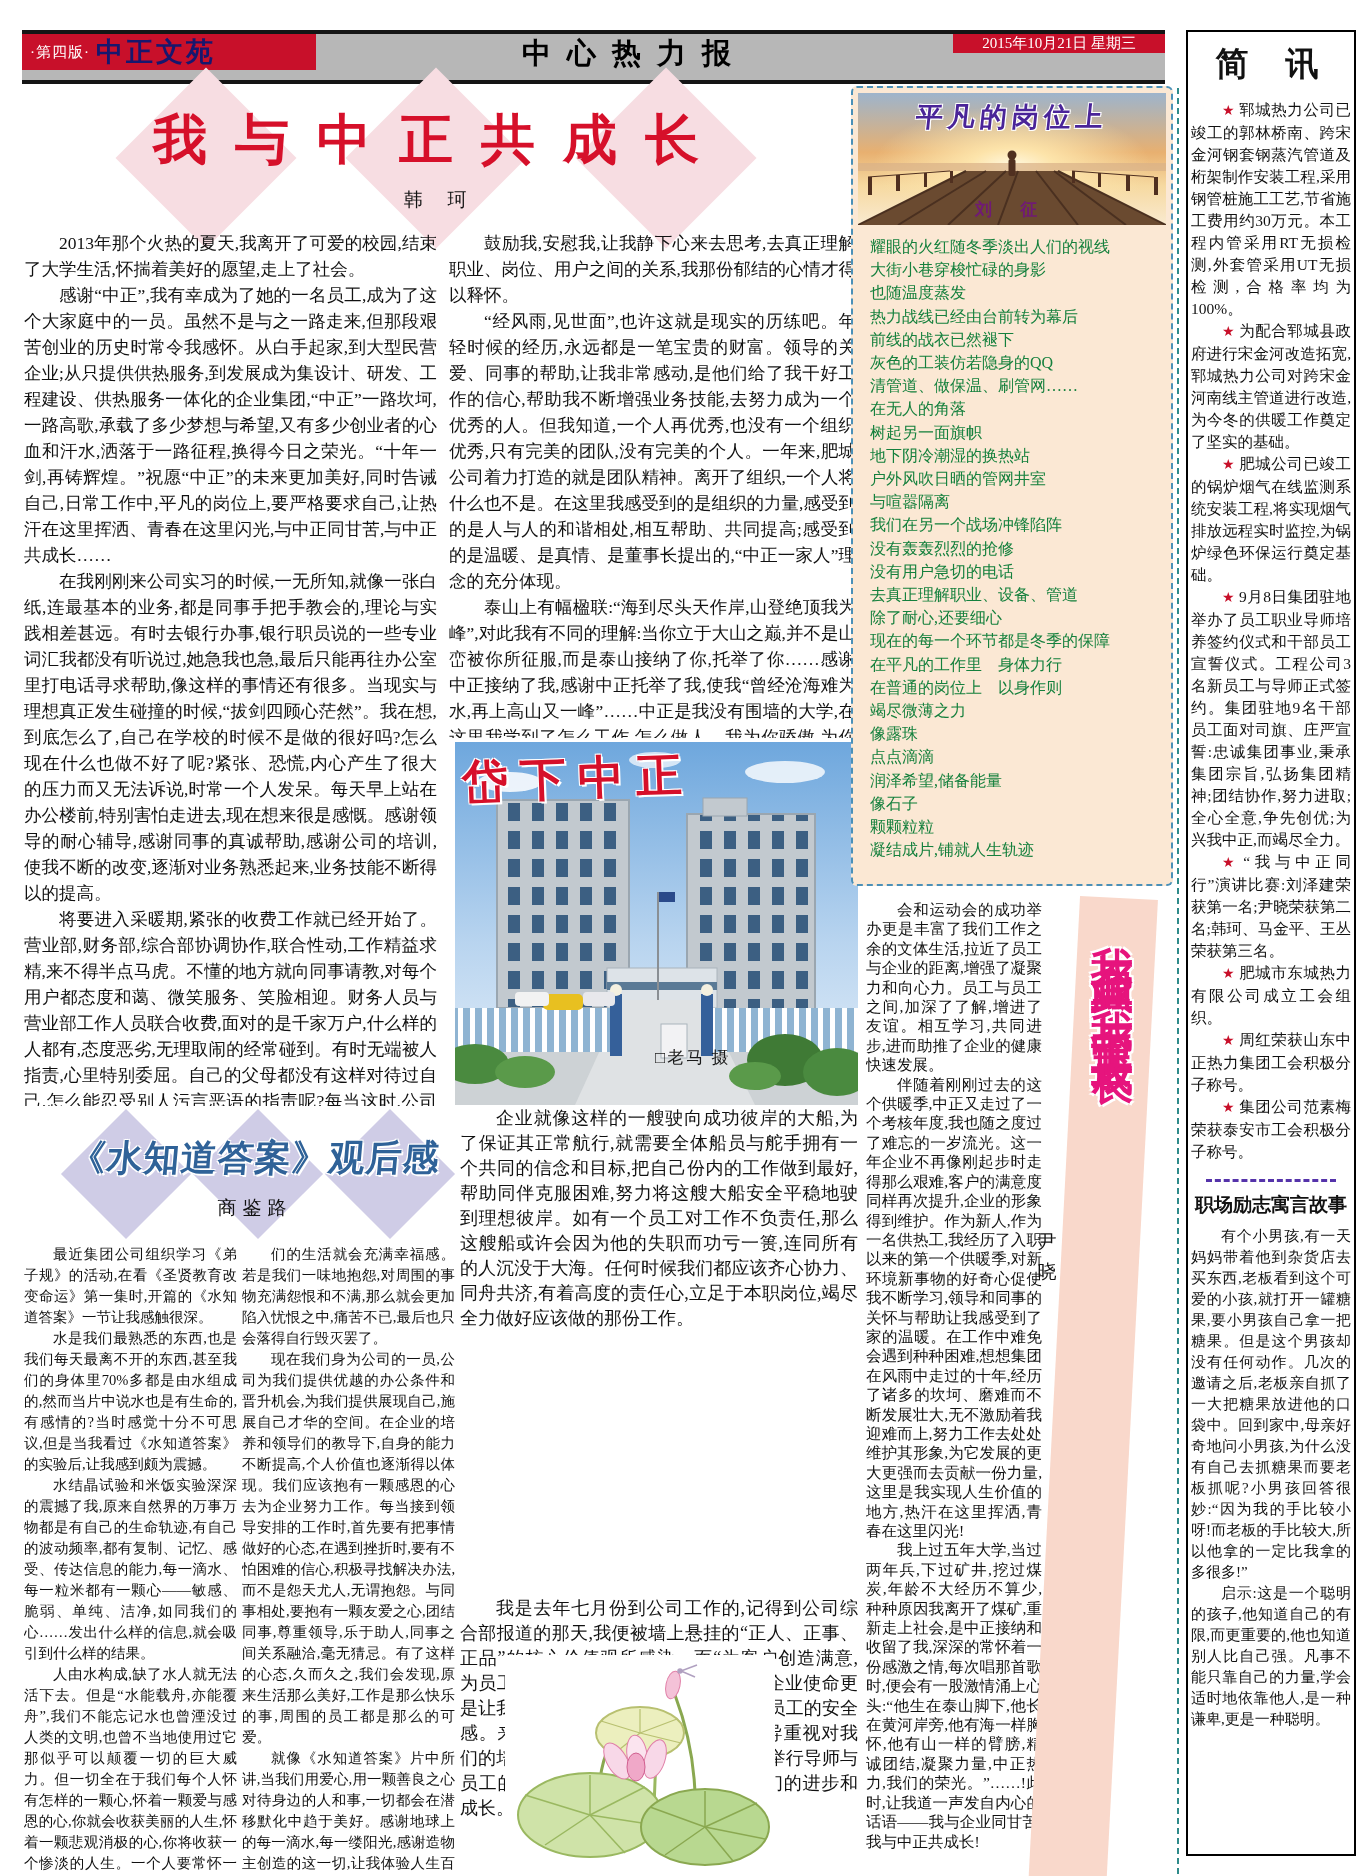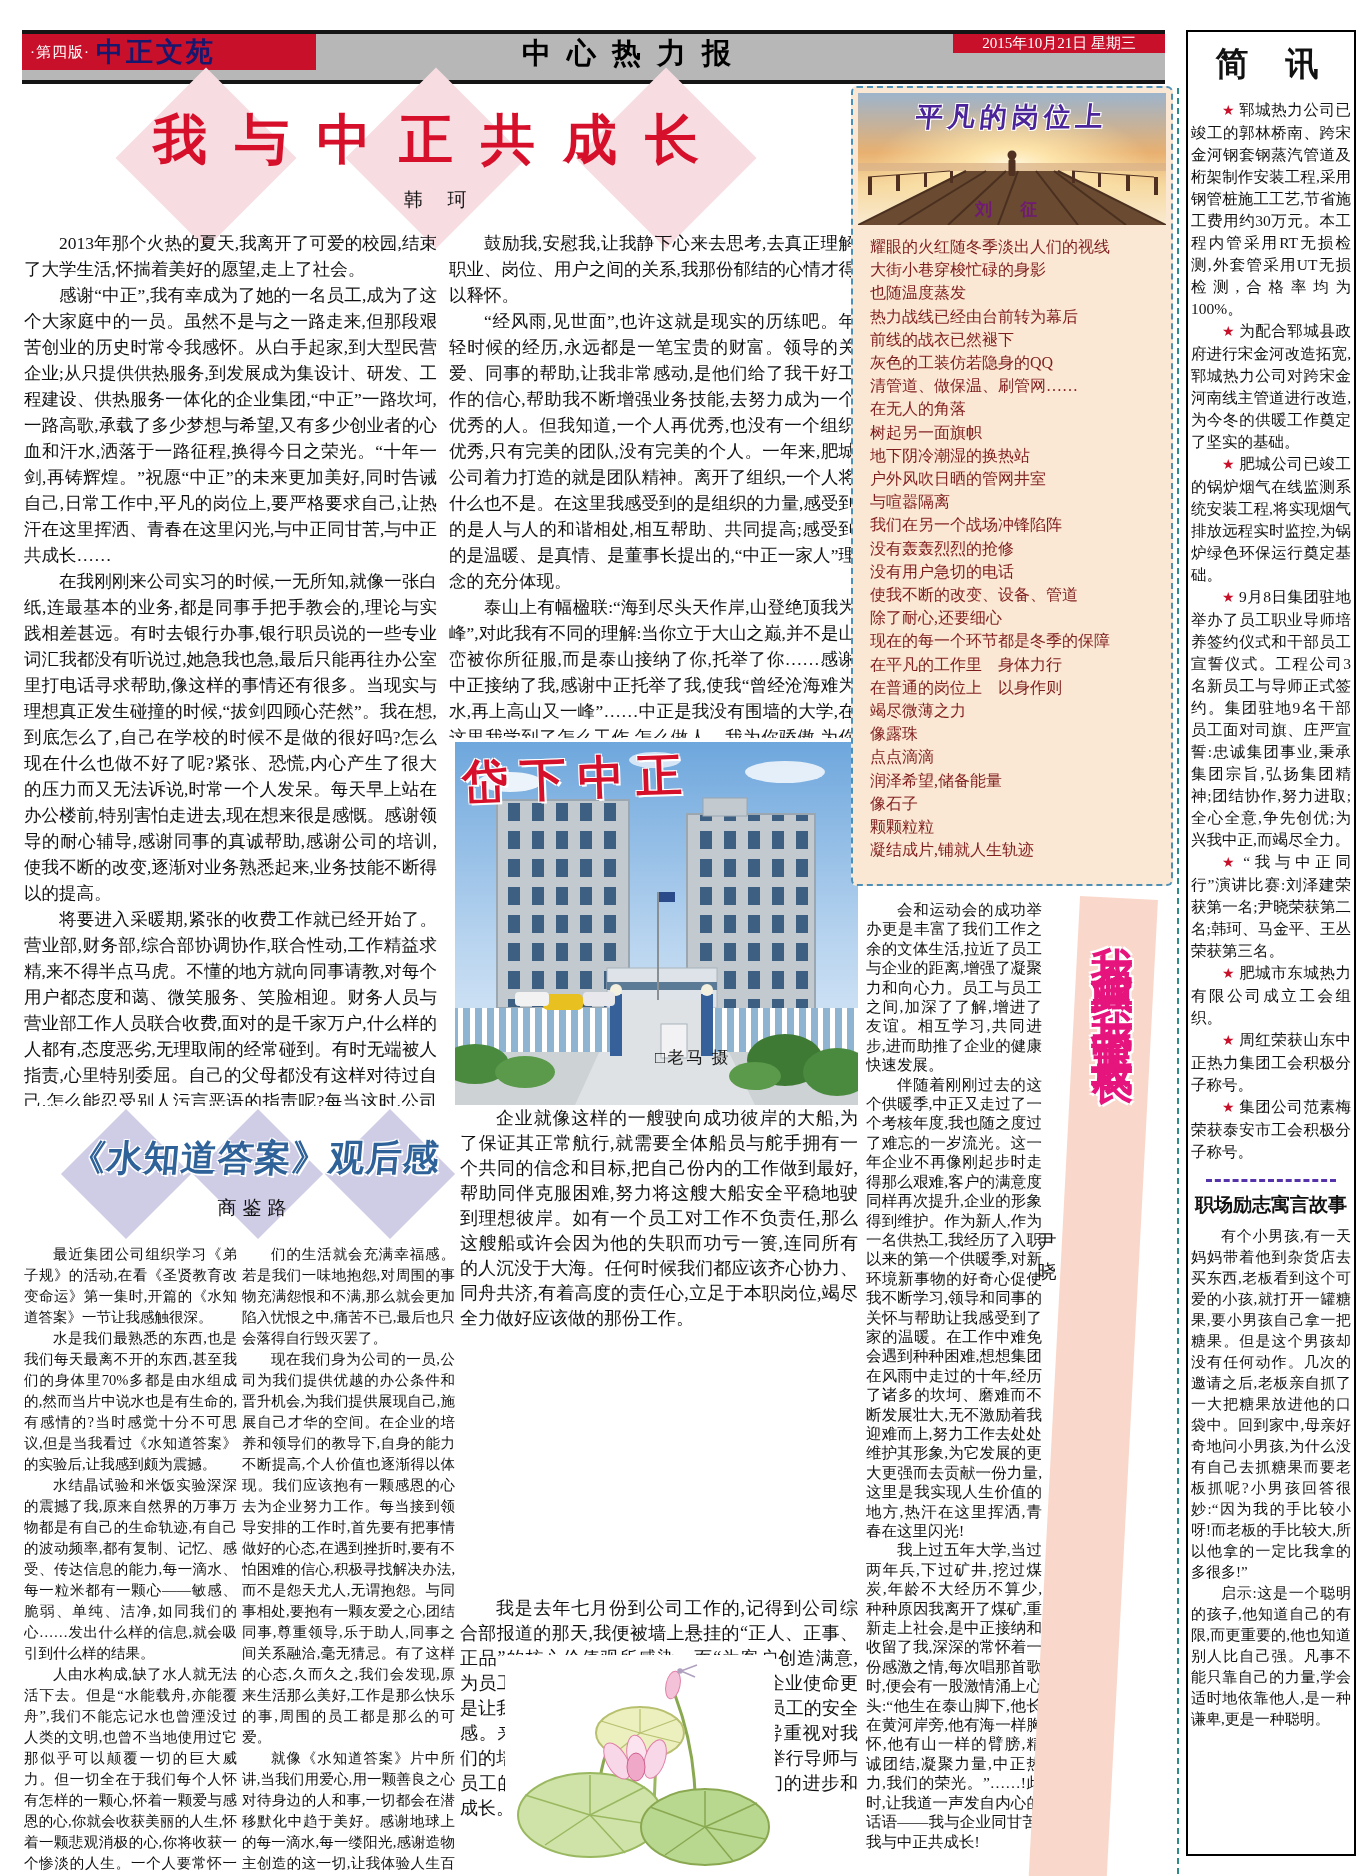--- a/index.html
+++ b/index.html
@@ -45,21 +45,21 @@
   
   .poem-panel{position:absolute;left:851px;top:86px;width:322px;height:800px;box-sizing:border-box;
               border:2px dashed #4a90b8;border-radius:6px;background:#fbe8d4;padding:5px;z-index:3;}
   .poem-photo{position:relative;width:308px;height:132px;overflow:hidden;}
   .poem-title{position:absolute;left:0;top:6px;width:100%;text-align:center;font-size:27px;font-weight:900;
               color:#4a2498;letter-spacing:5px;transform:skewX(-6deg);
               text-shadow:1px 1px 0 #fff,-1px -1px 0 #fff,1px -1px 0 #fff,-1px 1px 0 #fff;}
   .poem-author{position:absolute;left:0;bottom:4px;width:100%;text-align:center;font-size:17px;
                letter-spacing:12px;color:#701a75;font-weight:700;}
   .poem-body{padding:10px 10px 0 12px;}
-  .poem-line{font-size:16px;line-height:23.2px;white-space:nowrap;color:#7f1d1d;}
+  .poem-line{font-size:16px;line-height:23.2px;white-space:nowrap;color:#15803d;}
   
   .photo-block{position:absolute;left:455px;top:742px;width:403px;height:363px;z-index:1;overflow:hidden;}
   .photo-title{position:absolute;left:462px;top:748px;z-index:2;font-size:46px;font-weight:900;color:#d6102a;
                letter-spacing:12px;transform:rotate(-2deg);
                text-shadow:2px 2px 0 #fff,-1px -1px 0 #fff,1px -1px 0 #fff,-1px 1px 0 #fff;}
   .photo-caption{position:absolute;left:655px;top:1046px;z-index:2;font-size:17px;color:#1a1a1a;letter-spacing:2px;}
   
   .st-wrap{position:absolute;left:40px;top:1126px;width:430px;height:112px;}
   .st-diamond{position:absolute;width:92px;height:92px;background:#c7c3e2;transform:rotate(45deg);top:2px;opacity:.85;}
   .sd1{left:40px;} .sd2{left:172px;} .sd3{left:304px;}
@@ -170,21 +170,21 @@
         <div class="poem-line">灰色的工装仿若隐身的QQ</div>
         <div class="poem-line">清管道、做保温、刷管网……</div>
         <div class="poem-line">在无人的角落</div>
         <div class="poem-line">树起另一面旗帜</div>
         <div class="poem-line">地下阴冷潮湿的换热站</div>
         <div class="poem-line">户外风吹日晒的管网井室</div>
         <div class="poem-line">与喧嚣隔离</div>
         <div class="poem-line">我们在另一个战场冲锋陷阵</div>
         <div class="poem-line">没有轰轰烈烈的抢修</div>
         <div class="poem-line">没有用户急切的电话</div>
-        <div class="poem-line">使我不断的改变、设备、管道</div>
+        <div class="poem-line">去真正理解职业、设备、管道</div>
         <div class="poem-line">除了耐心,还要细心</div>
         <div class="poem-line">现在的每一个环节都是冬季的保障</div>
         <div class="poem-line">在平凡的工作里　身体力行</div>
         <div class="poem-line">在普通的岗位上　以身作则</div>
         <div class="poem-line">竭尽微薄之力</div>
         <div class="poem-line">像露珠</div>
         <div class="poem-line">点点滴滴</div>
         <div class="poem-line">润泽希望,储备能量</div>
         <div class="poem-line">像石子</div>
         <div class="poem-line">颗颗粒粒</div>

